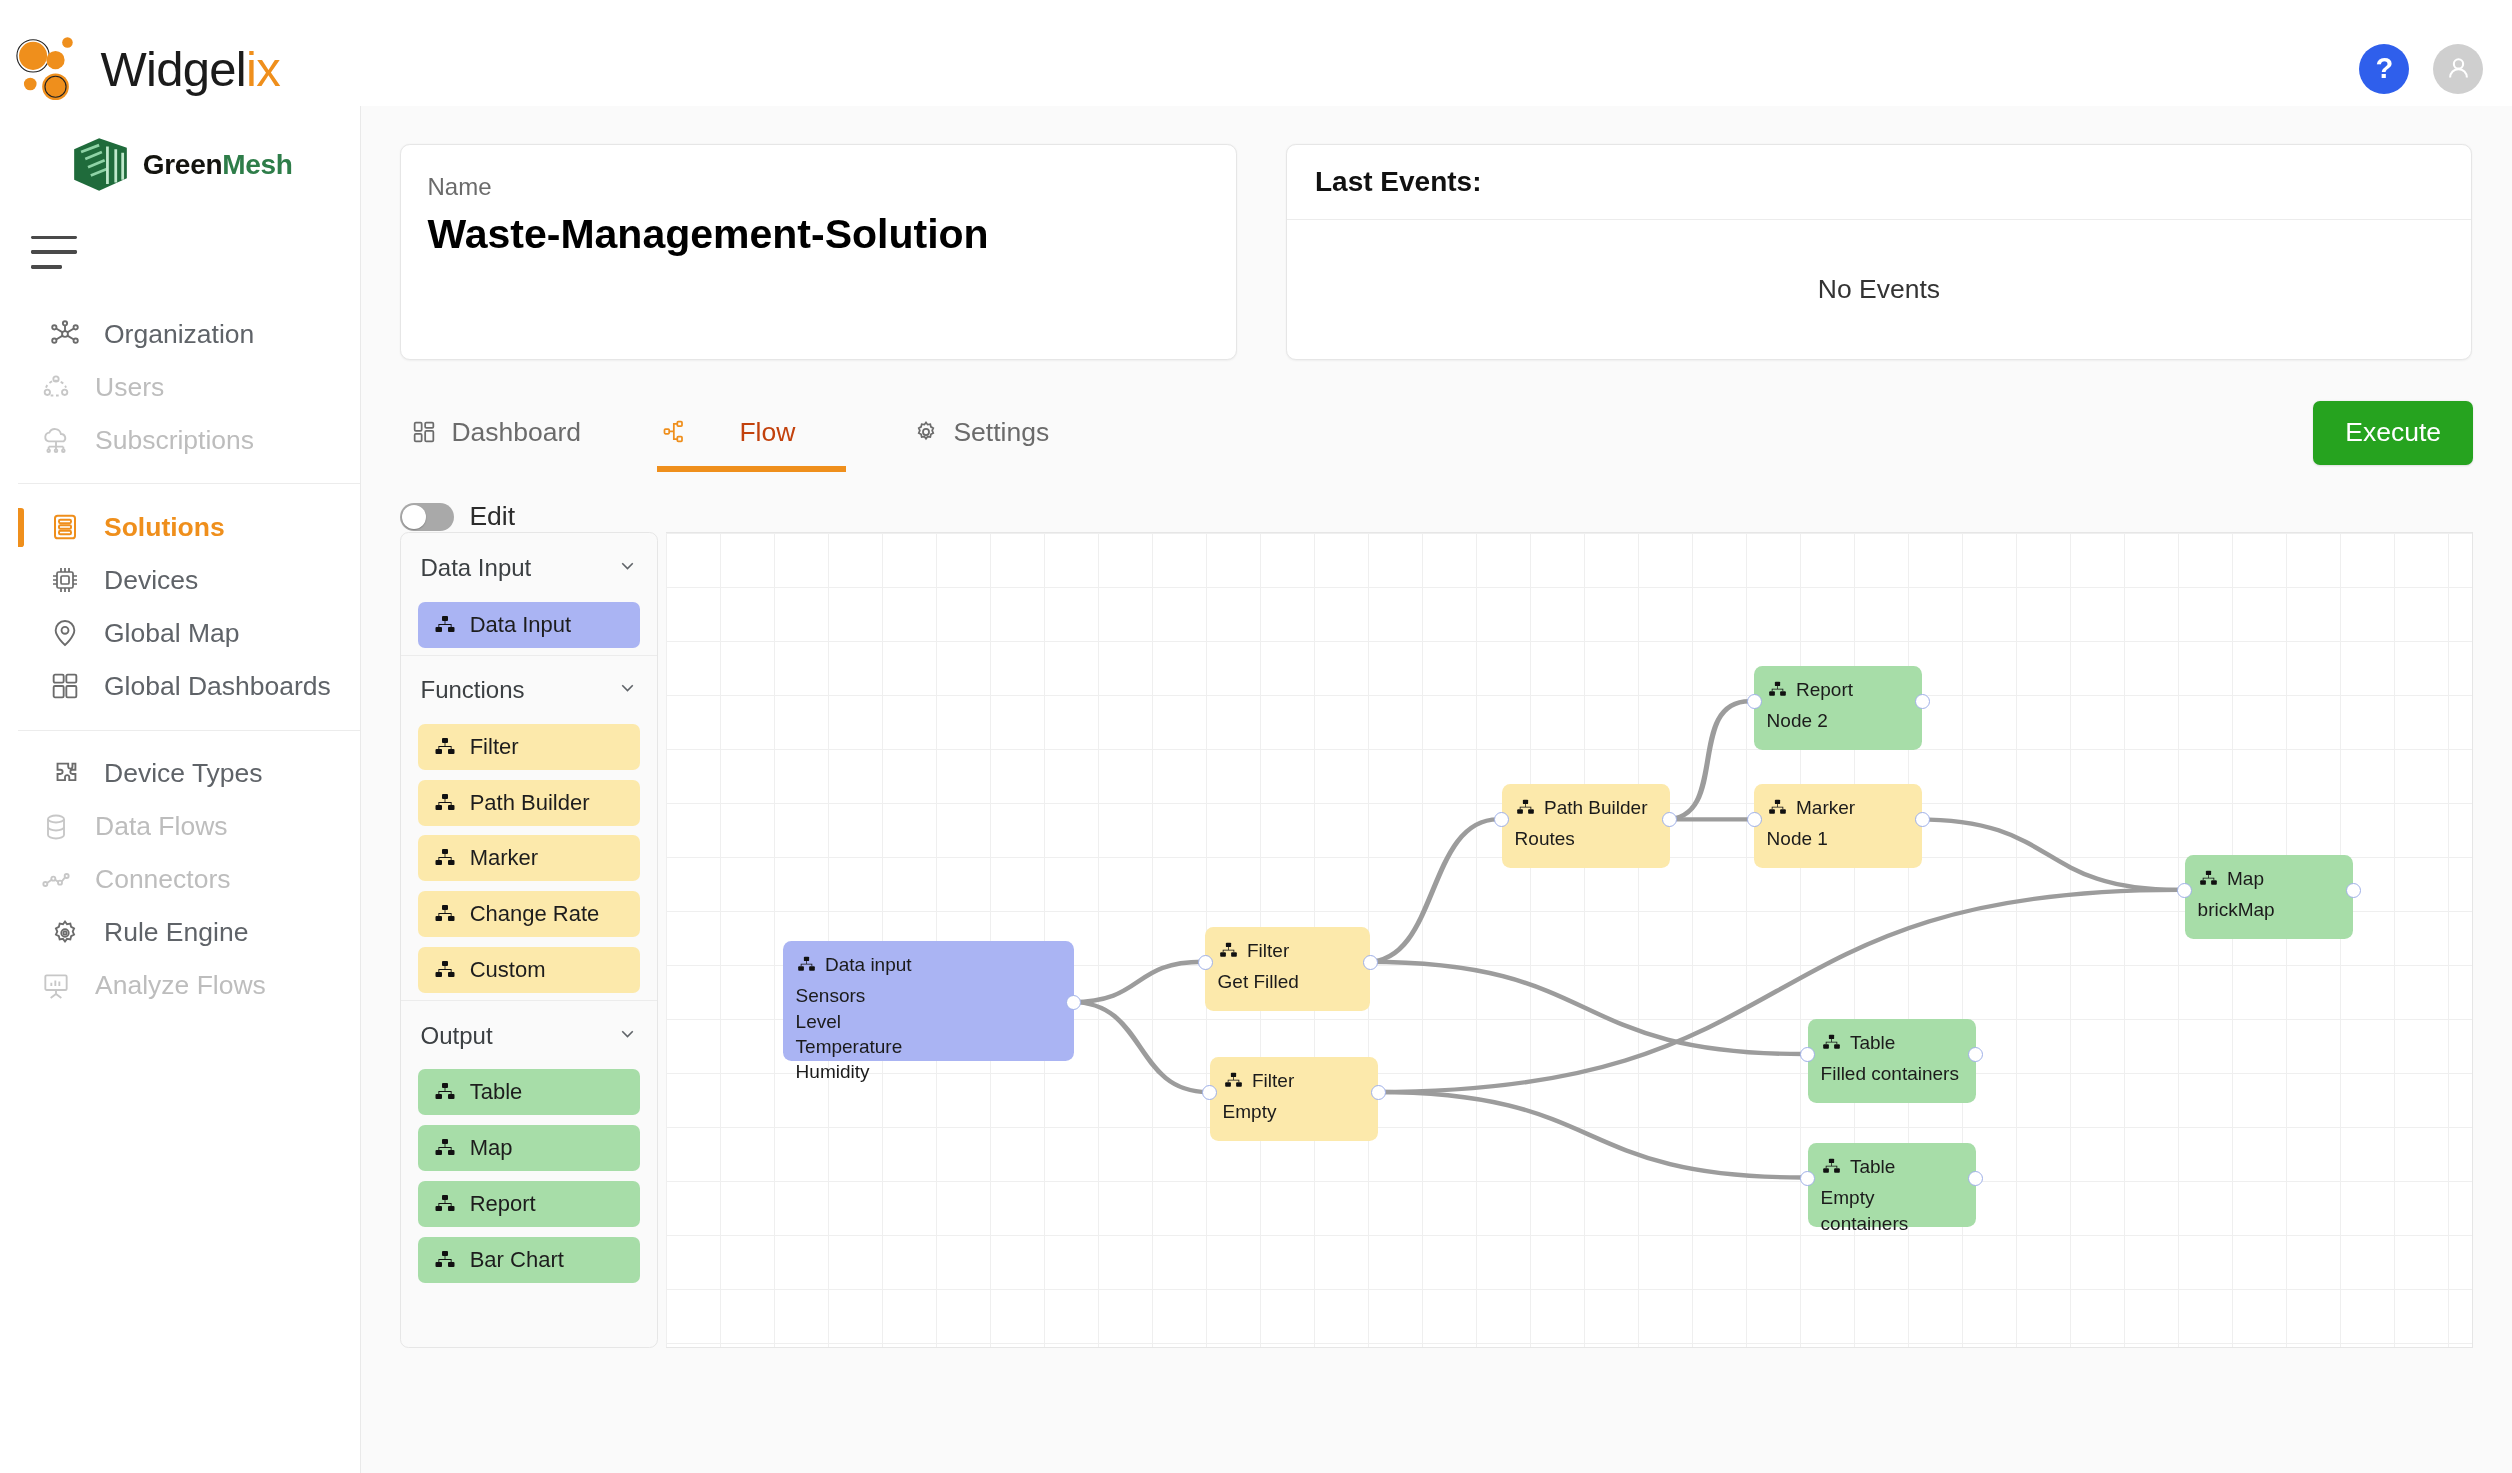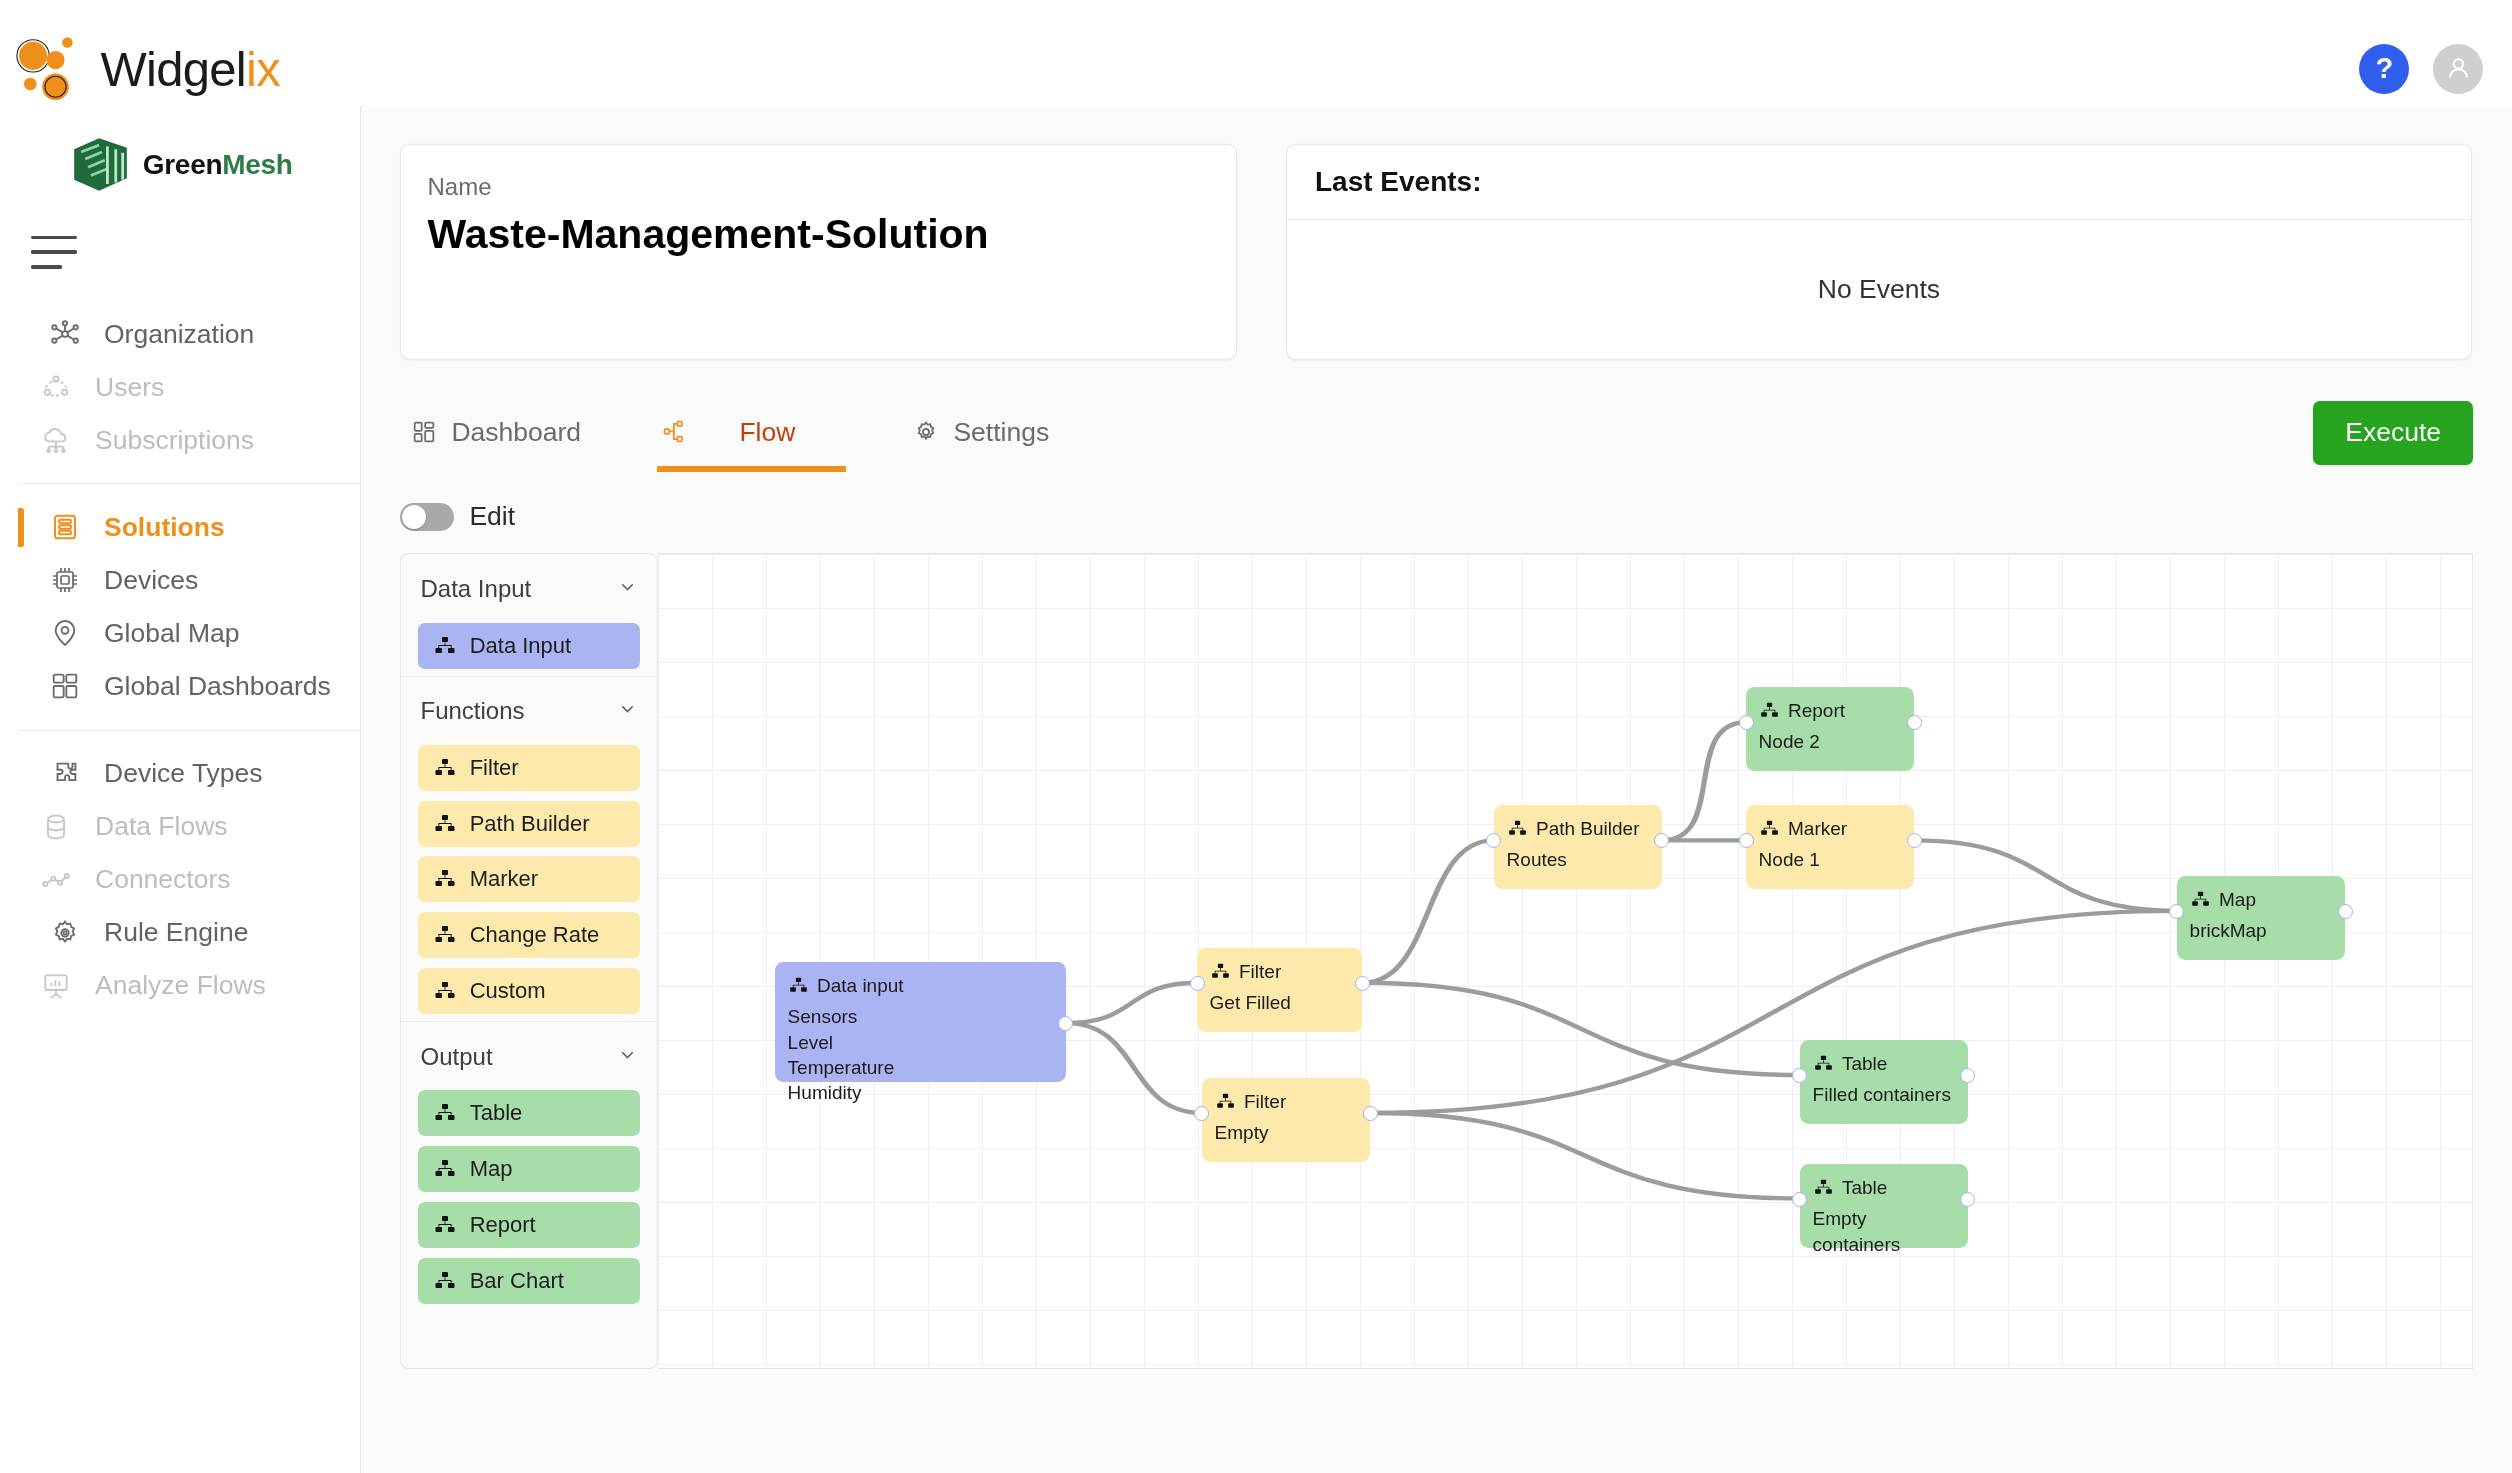--- a/index.html
+++ b/index.html
@@ -95,21 +95,21 @@
     border:none; border-radius:7px; padding:16.7px 32px; cursor:pointer;
     box-shadow:0 0.7px 2.1px rgba(0,0,0,.12);
   }
   
   .editrow{ display:flex; align-items:center; gap:15.4px; margin-top:29px; }
   .toggle{ width:54px; height:28px; background:#a9a9a9; border-radius:15.4px; position:relative; }
   .toggle .knob{ position:absolute; left:2.1px; top:2.1px; width:24px;height:24px;border-radius:50%;background:#fff; box-shadow:0 0.7px 1.4px rgba(0,0,0,.3);}
   .edit-label{ font-size:26.5px; color:#2b2b2b; }
 
   
-  .flow-wrap{ display:flex; gap:0; margin-top:21px; height:816px; }
+  .flow-wrap{ display:flex; gap:8px; height:816px; }
   .palette{
     width:258px; flex:none; background:#fafafa; border:0.7px solid #e6e6e6;
     border-radius:8.4px; padding:0 0 14px 0;
   }
   .pal-head{
     display:flex; align-items:center; justify-content:space-between;
     padding:21px 19.5px 15.4px 19.5px; font-size:24px; color:#3c4043;
   }
   .pal-sep{ height:0.7px; background:#ececec; }
   .pal-items{ padding:4.2px 16.7px 7px 16.7px; display:flex; flex-direction:column; gap:9.8px;}

